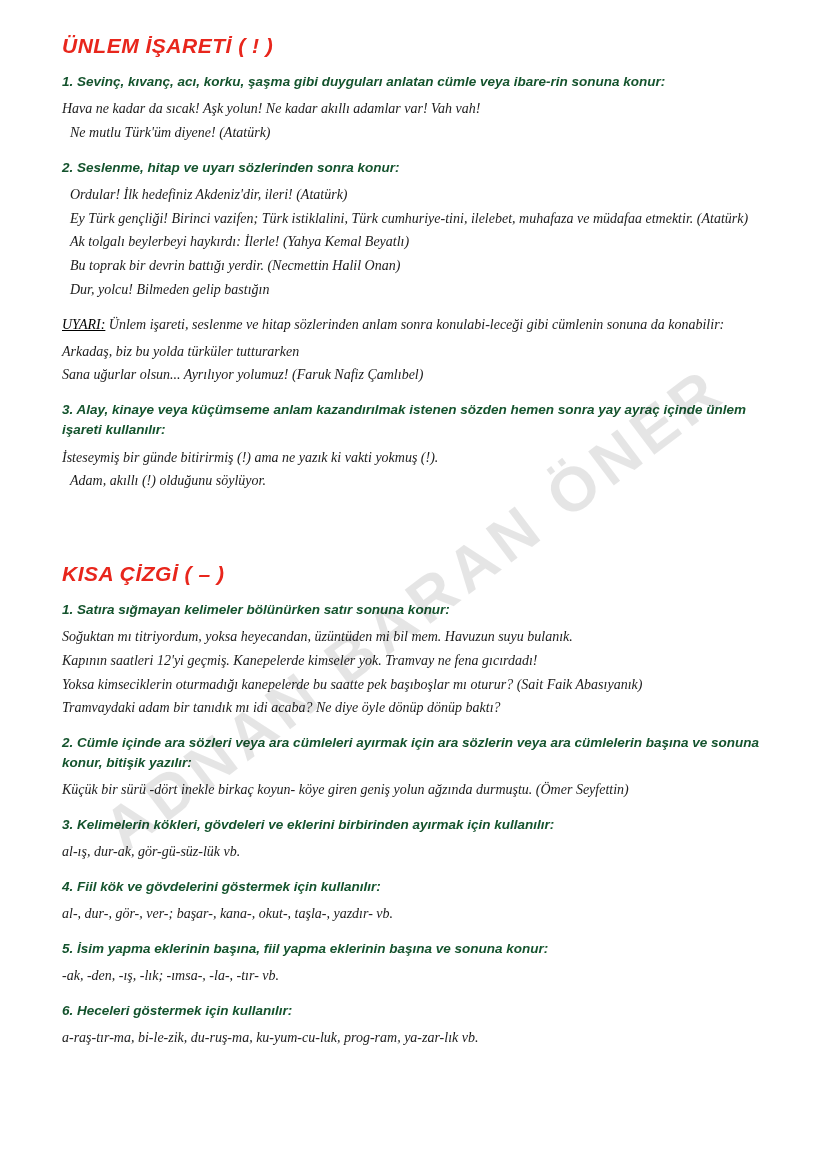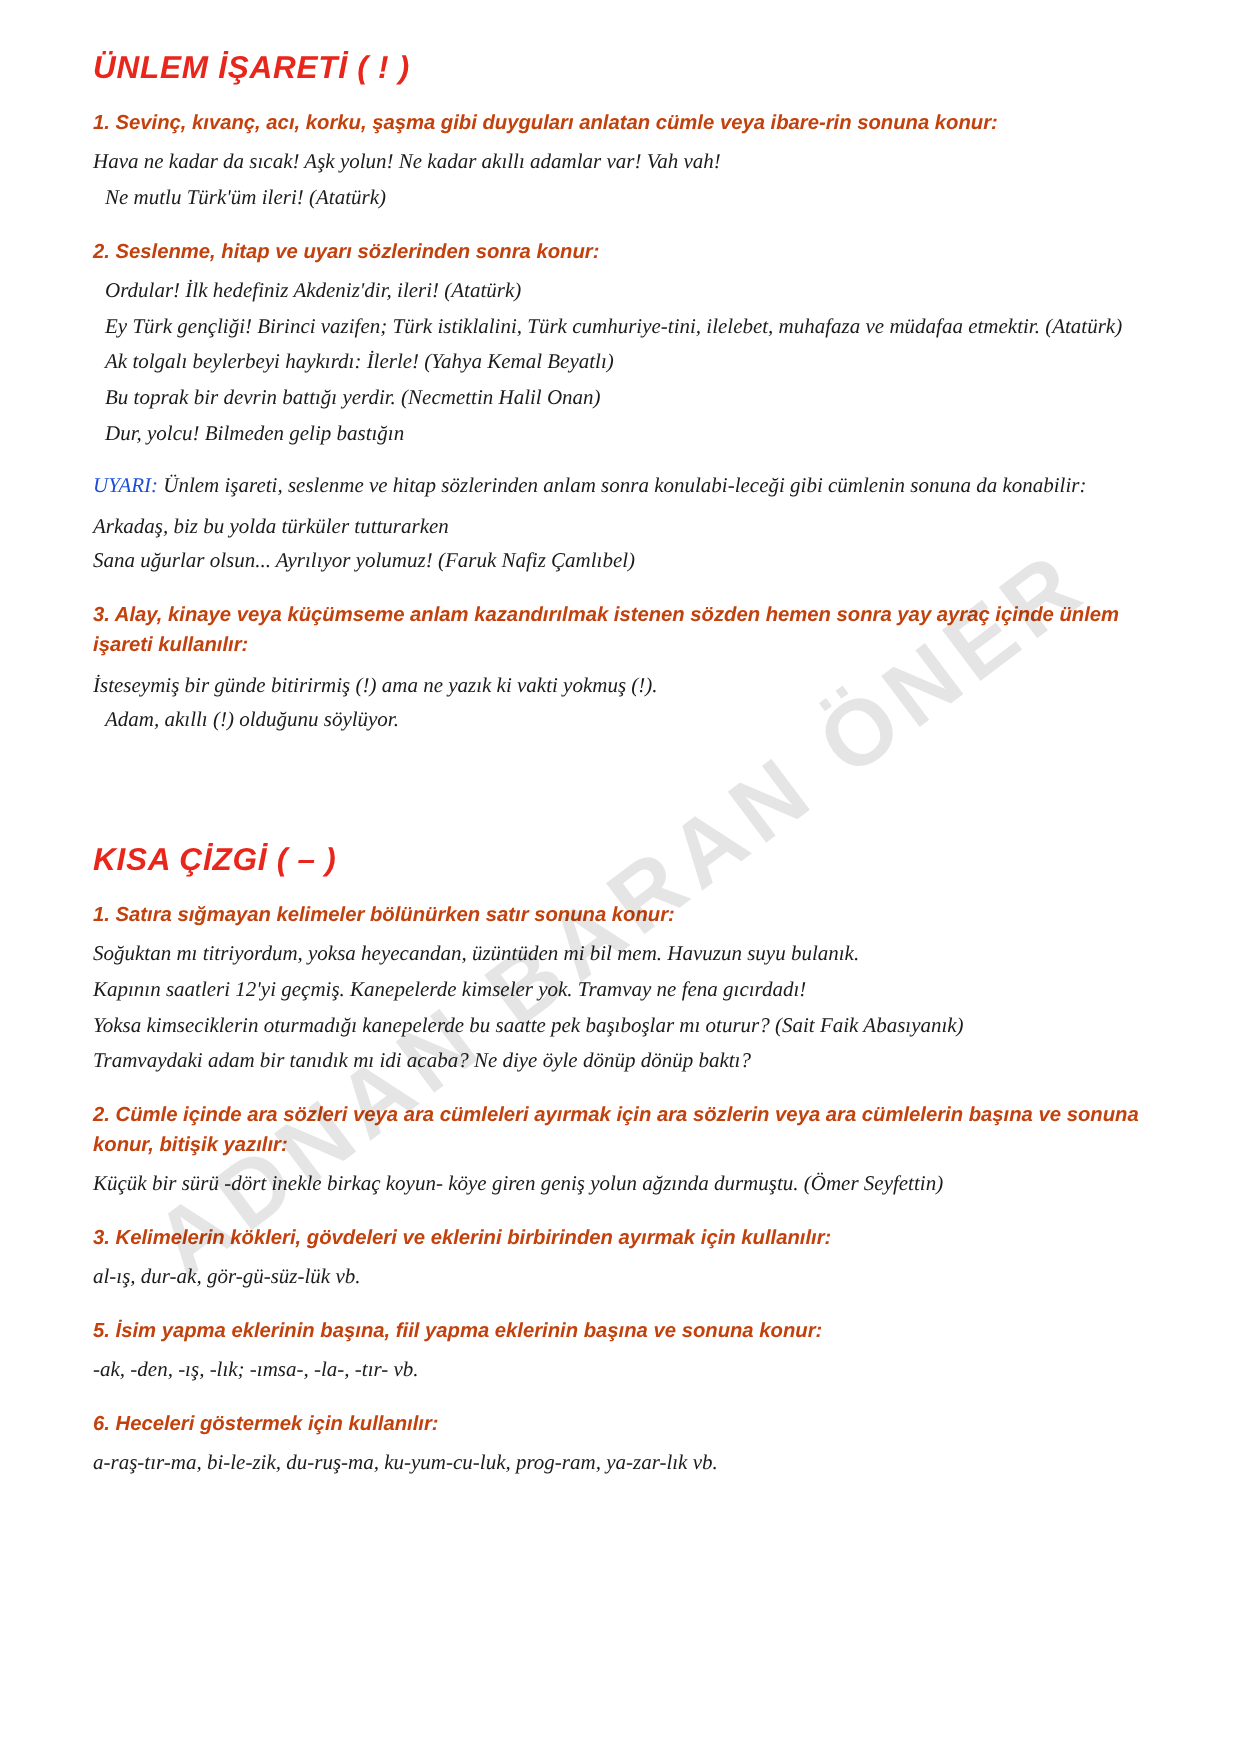--- a/index.html
+++ b/index.html
@@ -50,21 +50,21 @@
     letter-spacing: 0.5px;
   }
   h1.section-title.second {
     margin-top: 70px;
   }
   .rule-head {
     font-family: "Liberation Sans", sans-serif;
     font-style: italic;
     font-weight: bold;
     font-size: 13.5px;
-    color: #c2410c;
+    color: #14532d;
     margin: 14px 0 6px 0;
     line-height: 1.5;
   }
   .rule-head.tight {
     margin-top: 12px;
   }
   .example {
     font-family: "Liberation Serif", serif;
     font-style: italic;
     font-size: 14px;
@@ -80,40 +80,41 @@
   }
   .note {
     font-family: "Liberation Serif", serif;
     font-style: italic;
     font-size: 14px;
     color: #1b1b1b;
     line-height: 1.6;
     margin: 14px 0 4px 0;
   }
   .note-label {
-    color: #1d4ed8;
+    color: #000000;
+    text-decoration: underline;
     font-style: italic;
     font-weight: normal;
   }
 </style>
 </head>
 <body>
 
 <div class="page">
 
   <div class="watermark">ADNAN BARAN ÖNER</div>
 
   <div class="content">
 
     <h1 class="section-title">ÜNLEM İŞARETİ ( ! )</h1>
 
     <div class="block">
       <div class="rule-head">1. Sevinç, kıvanç, acı, korku, şaşma gibi duyguları anlatan cümle veya ibare-rin sonuna konur:</div>
       <p class="example">Hava ne kadar da sıcak! Aşk yolun! Ne kadar akıllı adamlar var! Vah vah!</p>
-      <p class="example indent">Ne mutlu Türk'üm ileri! (Atatürk)</p>
+      <p class="example indent">Ne mutlu Türk'üm diyene! (Atatürk)</p>
     </div>
 
     <div class="block">
       <div class="rule-head">2. Seslenme, hitap ve uyarı sözlerinden sonra konur:</div>
       <p class="example indent">Ordular! İlk hedefiniz Akdeniz'dir, ileri! (Atatürk)</p>
       <p class="example indent">Ey Türk gençliği! Birinci vazifen; Türk istiklalini, Türk cumhuriye-tini, ilelebet, muhafaza ve müdafaa etmektir. (Atatürk)</p>
       <p class="example indent">Ak tolgalı beylerbeyi haykırdı: İlerle! (Yahya Kemal Beyatlı)</p>
       <p class="example indent">Bu toprak bir devrin battığı yerdir. (Necmettin Halil Onan)</p>
       <p class="example indent">Dur, yolcu! Bilmeden gelip bastığın</p>
     </div>
@@ -143,20 +144,24 @@
     <div class="block">
       <div class="rule-head">2. Cümle içinde ara sözleri veya ara cümleleri ayırmak için ara sözlerin veya ara cümlelerin başına ve sonuna konur, bitişik yazılır:</div>
       <p class="example">Küçük bir sürü -dört inekle birkaç koyun- köye giren geniş yolun ağzında durmuştu. (Ömer Seyfettin)</p>
     </div>
 
     <div class="block">
       <div class="rule-head">3. Kelimelerin kökleri, gövdeleri ve eklerini birbirinden ayırmak için kullanılır:</div>
       <p class="example">al-ış, dur-ak, gör-gü-süz-lük vb.</p>
     </div>
 
+    <div class="block">
+      <div class="rule-head">4. Fiil kök ve gövdelerini göstermek için kullanılır:</div>
+      <p class="example">al-, dur-, gör-, ver-; başar-, kana-, okut-, taşla-, yazdır- vb.</p>
+    </div>
 
     <div class="block">
       <div class="rule-head">5. İsim yapma eklerinin başına, fiil yapma eklerinin başına ve sonuna konur:</div>
       <p class="example">-ak, -den, -ış, -lık; -ımsa-, -la-, -tır- vb.</p>
     </div>
 
     <div class="block">
       <div class="rule-head">6. Heceleri göstermek için kullanılır:</div>
       <p class="example">a-raş-tır-ma, bi-le-zik, du-ruş-ma, ku-yum-cu-luk, prog-ram, ya-zar-lık vb.</p>
     </div>

